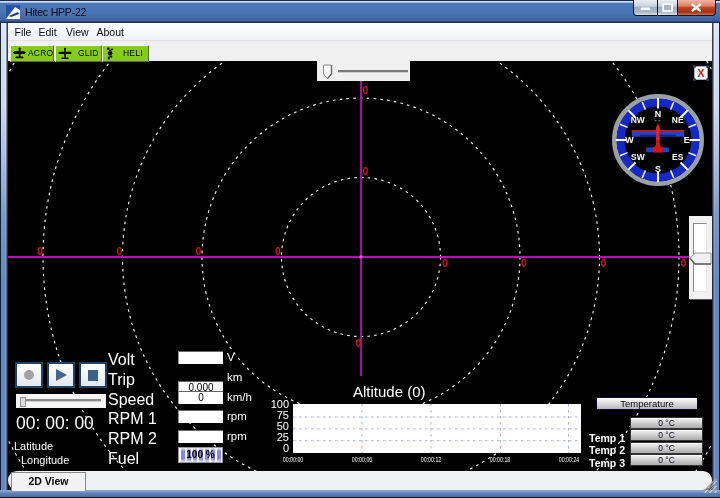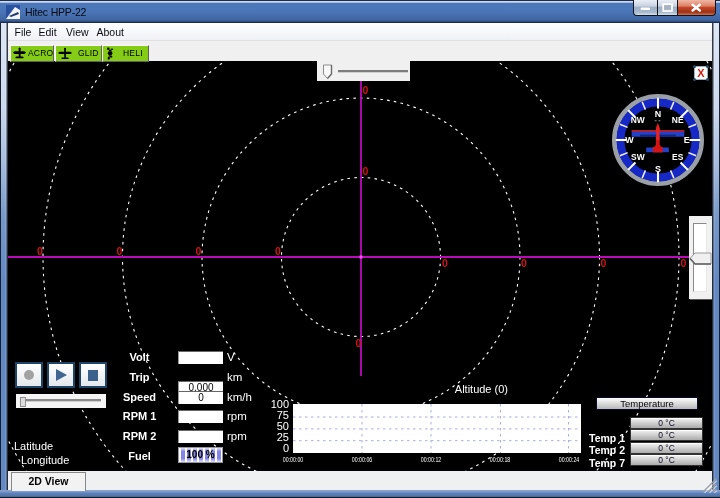--- a/index.html
+++ b/index.html
@@ -69,46 +69,46 @@
   
   #hslider{left:8px;top:333px;width:90px;height:14px;background:#f5f5f5;}
   #hslider .track{position:absolute;left:5px;top:5px;width:80px;height:2px;background:#8a8a8a;border-bottom:1px solid #cfcfcf;}
   #hslider .thumb{position:absolute;left:4px;top:2.5px;width:3.5px;height:8px;background:#ddd;border:1px solid #909090;}
 
   #timer{left:8px;top:351.5px;color:#fff;font-size:17.5px;}
   #lat{left:6px;top:378.5px;color:#fff;font-size:11px;}
   #lon{left:6px;top:393px;color:#fff;font-size:11px;padding-left:7px;}
 
   
-  .vlabel{color:#fff;font-size:11px;font-weight:bold;text-align:center;left:100px;width:63px;}
+  .vlabel{color:#fff;font-size:16px;font-weight:normal;text-align:left;left:100px;width:63px;}
   .vbox{left:170px;width:44px;height:12px;background:#fff;border-top:1px solid #666;border-left:1px solid #999;
         color:#000;font-size:10px;text-align:center;line-height:12.5px;}
   .vunit{left:219px;color:#fff;font-size:11.5px;}
 
   #fuelbar{left:170px;top:386px;width:43px;height:14px;border:1px solid #999;
     background:
       linear-gradient(rgba(255,255,255,.75),rgba(255,255,255,0) 25%,rgba(255,255,255,0) 75%,rgba(255,255,255,.75)),
       repeating-linear-gradient(90deg,#fff 0px,#fff 1.5px,#8585e8 1.5px,#8585e8 6px);
     color:#000;font-size:10px;font-weight:bold;text-align:center;line-height:14px;}
 
   
-  #alt-title{left:345px;top:322px;width:155px;text-align:right;color:#fff;font-size:11px;}
+  #alt-title{left:345px;top:322px;width:155px;text-align:left;color:#fff;font-size:15px;}
   .ylab{color:#fff;font-size:11px;text-align:right;left:255px;width:26px;}
   #chart{left:285px;top:342.5px;width:288px;height:49px;background:#fff;}
   .xlab{color:#fff;font-size:7px;top:395px;width:30px;text-align:center;transform:scaleX(0.75);}
 
   
   #tempbtn{left:588px;top:336px;width:100px;height:11px;background:linear-gradient(#fdfdfd,#b8b8b8);
     border:1px solid #0a0a2a;color:#050508;font-size:9.5px;text-align:center;line-height:11px;}
   .tlabel{color:#fff;font-size:10.5px;font-weight:bold;text-align:right;left:560px;width:57px;margin-top:16px;}
   .tbtn2{left:622px;width:71px;height:10px;background:linear-gradient(#f4f4f4,#ababab);
     border:1px solid #333;box-shadow:inset 0 1px 0 #fff;color:#0a0a20;font-size:8.5px;text-align:center;line-height:10px;}
 
   
-  #statusbar{left:8px;top:471px;width:704px;height:19px;background:#eef0f1;}
+  #statusbar{left:8px;top:471px;width:704px;height:19px;background:#eef0f1;border-radius:9px;}
   #tab2d{position:absolute;left:3px;top:1px;width:73px;height:18px;background:#f2f2f2;border:1px solid #888;border-bottom:none;
     color:#000;font-size:10.5px;font-weight:bold;text-align:center;line-height:17px;}
 </style>
 </head>
 <body>
 <div id="win">
 
   <div id="client" class="abs">
     <svg width="704" height="410" style="position:absolute;left:0;top:0">
       <g fill="none" stroke="#ffffff" stroke-width="1.1" stroke-dasharray="2.6 4.2">
@@ -213,20 +213,21 @@
       </div>
     <div id="stop" class="abs mbtn">
         <i></i>
       </div>
 
     <div id="hslider" class="abs">
         <div class="track"></div>
         <div class="thumb"></div>
       </div>
 
+    <div id="timer" class="abs">00: 00: 00</div>
     <div id="lat" class="abs">Latitude</div>
     <div id="lon" class="abs">Longitude</div>
 
     <div class="abs vlabel" style="top:290px">Volt</div>
     <div class="abs vbox" style="top:290px"></div>
     <div class="abs vunit" style="top:290px">V</div>
     <div class="abs vlabel" style="top:310px">Trip</div>
     <div class="abs vbox" style="top:320px">0.000</div>
     <div class="abs vunit" style="top:310px">km</div>
     <div class="abs vlabel" style="top:330px">Speed</div>
@@ -264,21 +265,21 @@
     <div class="abs xlab" style="left:339px">00:00:06</div>
     <div class="abs xlab" style="left:408px">00:00:12</div>
     <div class="abs xlab" style="left:477px">00:00:18</div>
     <div class="abs xlab" style="left:545.5px">00:00:24</div>
 
     <div id="tempbtn" class="abs">Temperature</div>
     <div class="abs tlabel" style="top:355px">Temp 1</div>
     <div class="abs tbtn2" style="top:356px">0 °C</div>
     <div class="abs tlabel" style="top:367px">Temp 2</div>
     <div class="abs tbtn2" style="top:368px">0 °C</div>
-    <div class="abs tlabel" style="top:380px">Temp 7</div>
+    <div class="abs tlabel" style="top:380px">Temp 3</div>
     <div class="abs tbtn2" style="top:381px">0 °C</div>
     <div class="abs tlabel" style="top:392px">Temp 4</div>
     <div class="abs tbtn2" style="top:393px">0 °C</div>
   </div>
 
   <div id="titlebar" class="abs"></div>
   <div id="borderL" class="abs"></div>
   <div id="borderR" class="abs"></div>
   <div id="borderB" class="abs"></div>
 

